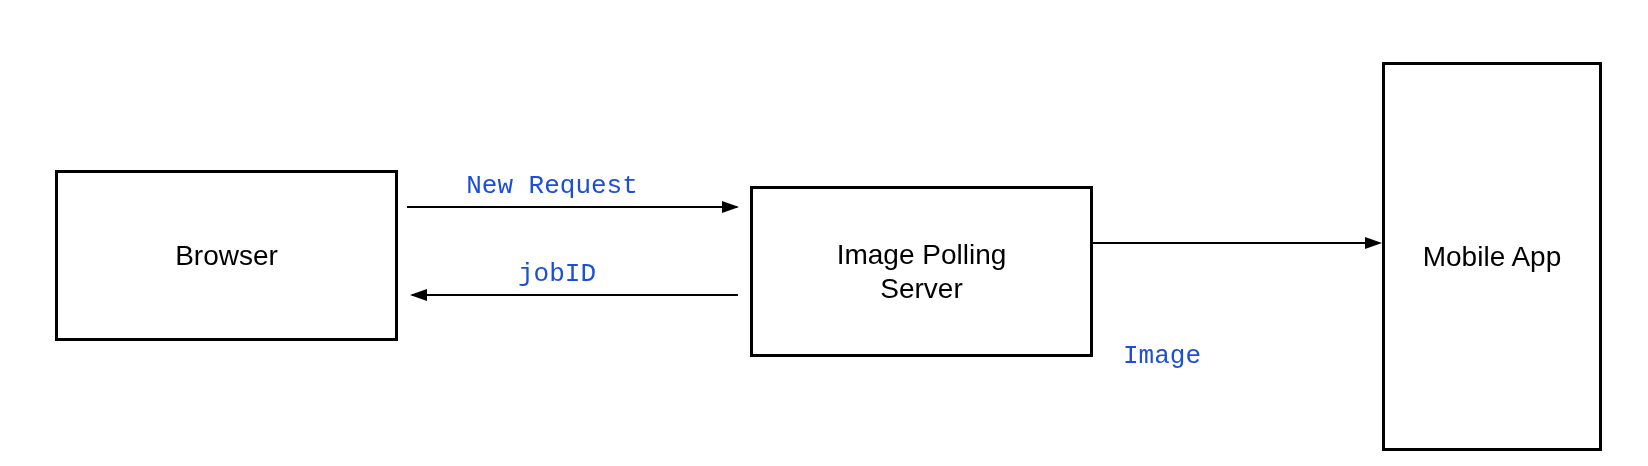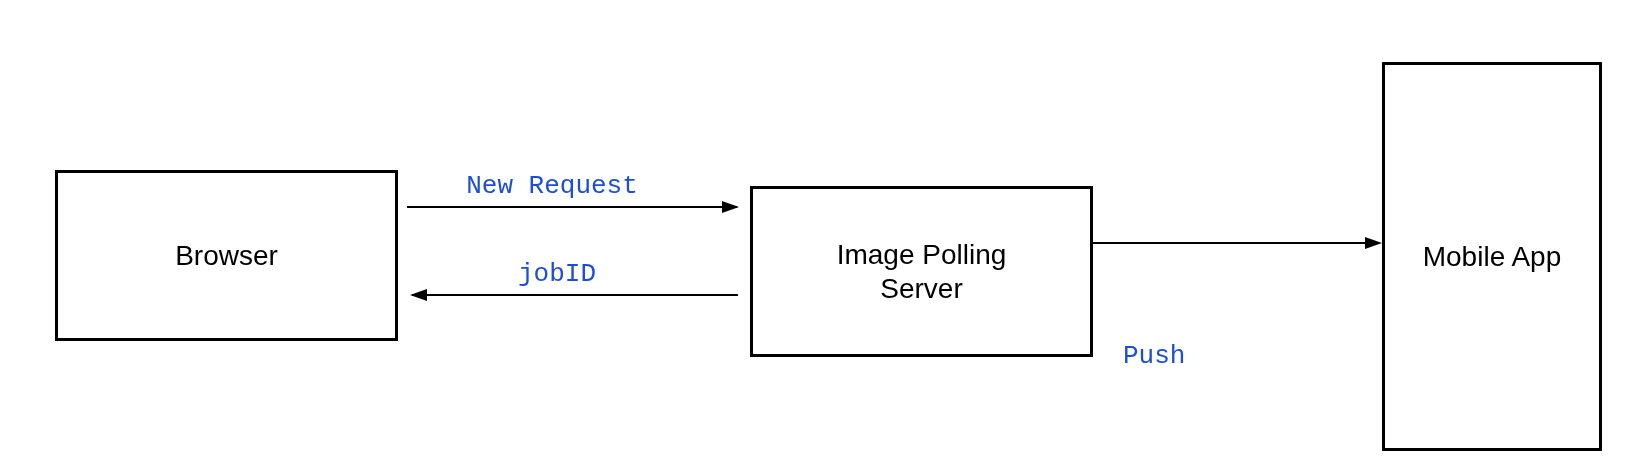--- a/index.html
+++ b/index.html
@@ -89,18 +89,18 @@
   <div class="edge-line" id="line-new-request"></div>
   <div class="arrowhead right" id="head-new-request"></div>
 
   <div class="edge-label" id="label-jobid">jobID</div>
   <div class="edge-line" id="line-jobid"></div>
   <div class="arrowhead left" id="head-jobid"></div>
 
   <div class="edge-line" id="line-push"></div>
   <div class="arrowhead right" id="head-push"></div>
   <div class="edge-label" id="label-push">
-    <div>Push</div>
+    <div>Image</div>
     
     
   </div>
 
 </div>
 
 </body></html>

